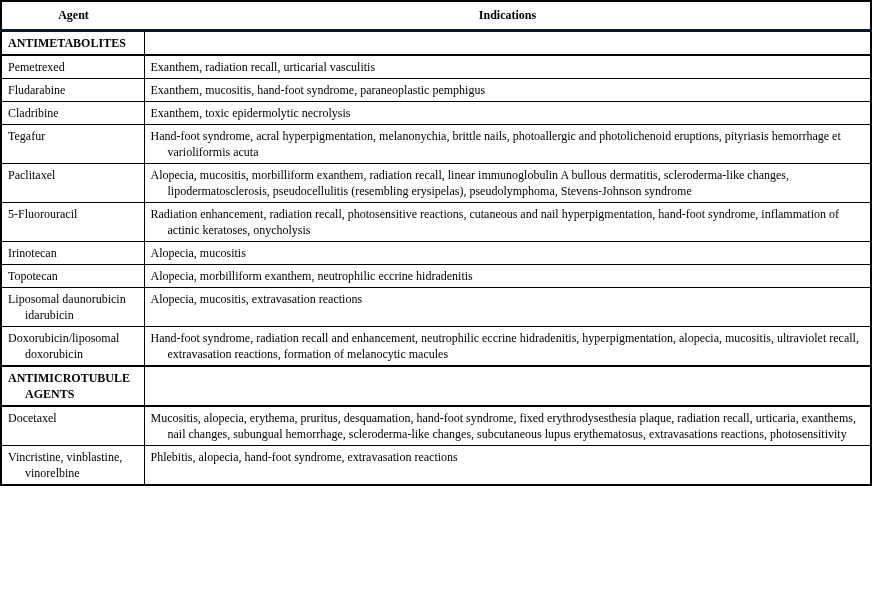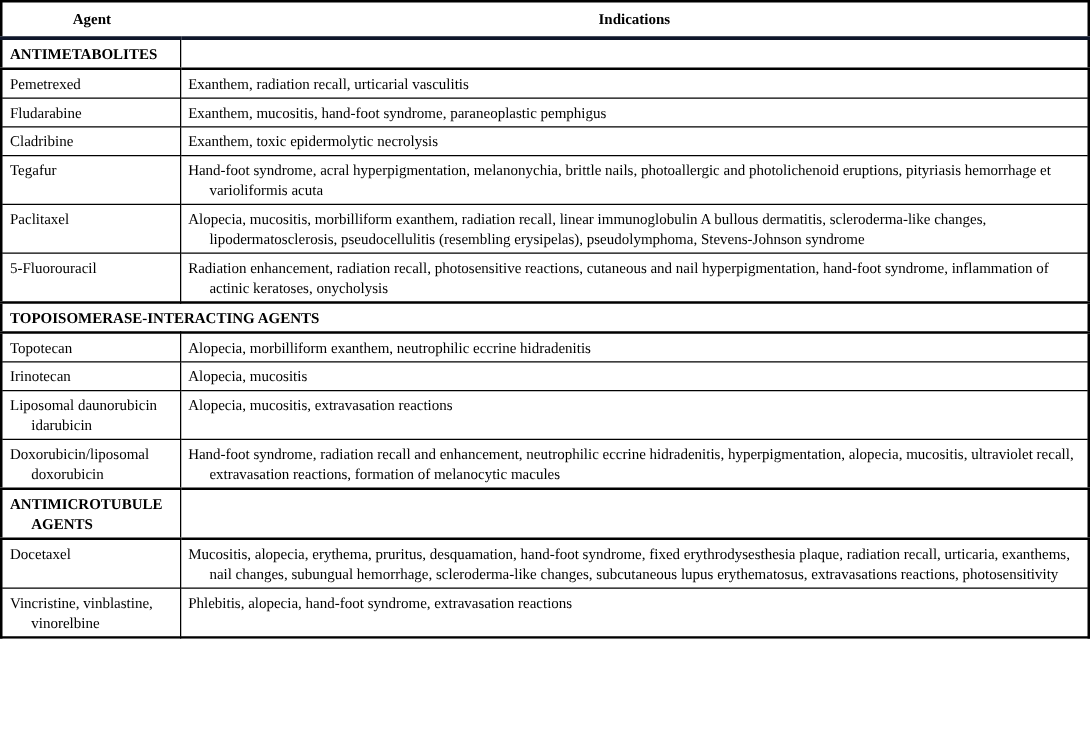--- a/index.html
+++ b/index.html
@@ -110,39 +110,34 @@
         </td>
       </tr>
       <tr>
         <td class="agent-cell">
           <div class="hang">5-Fluorouracil</div>
         </td>
         <td class="ind-cell">
           <div class="hang">Radiation enhancement, radiation recall, photosensitive reactions, cutaneous and nail hyperpigmentation, hand-foot syndrome, inflammation of actinic keratoses, onycholysis</div>
         </td>
       </tr>
-      <tr class="section-header-row">
-        <td class="section-cell" colspan="2">
-          <div class="hang">TOPOISOMERASE-INTERACTING AGENTS</div>
+      <tr>
+        <td class="agent-cell">
+          <div class="hang">Irinotecan</div>
+        </td>
+        <td class="ind-cell">
+          <div class="hang">Alopecia, mucositis</div>
         </td>
       </tr>
       <tr>
         <td class="agent-cell">
           <div class="hang">Topotecan</div>
         </td>
         <td class="ind-cell">
           <div class="hang">Alopecia, morbilliform exanthem, neutrophilic eccrine hidradenitis</div>
-        </td>
-      </tr>
-      <tr>
-        <td class="agent-cell">
-          <div class="hang">Irinotecan</div>
-        </td>
-        <td class="ind-cell">
-          <div class="hang">Alopecia, mucositis</div>
         </td>
       </tr>
       <tr>
         <td class="agent-cell">
           <div class="hang">Liposomal daunorubicin idarubicin</div>
         </td>
         <td class="ind-cell">
           <div class="hang">Alopecia, mucositis, extravasation reactions</div>
         </td>
       </tr>

